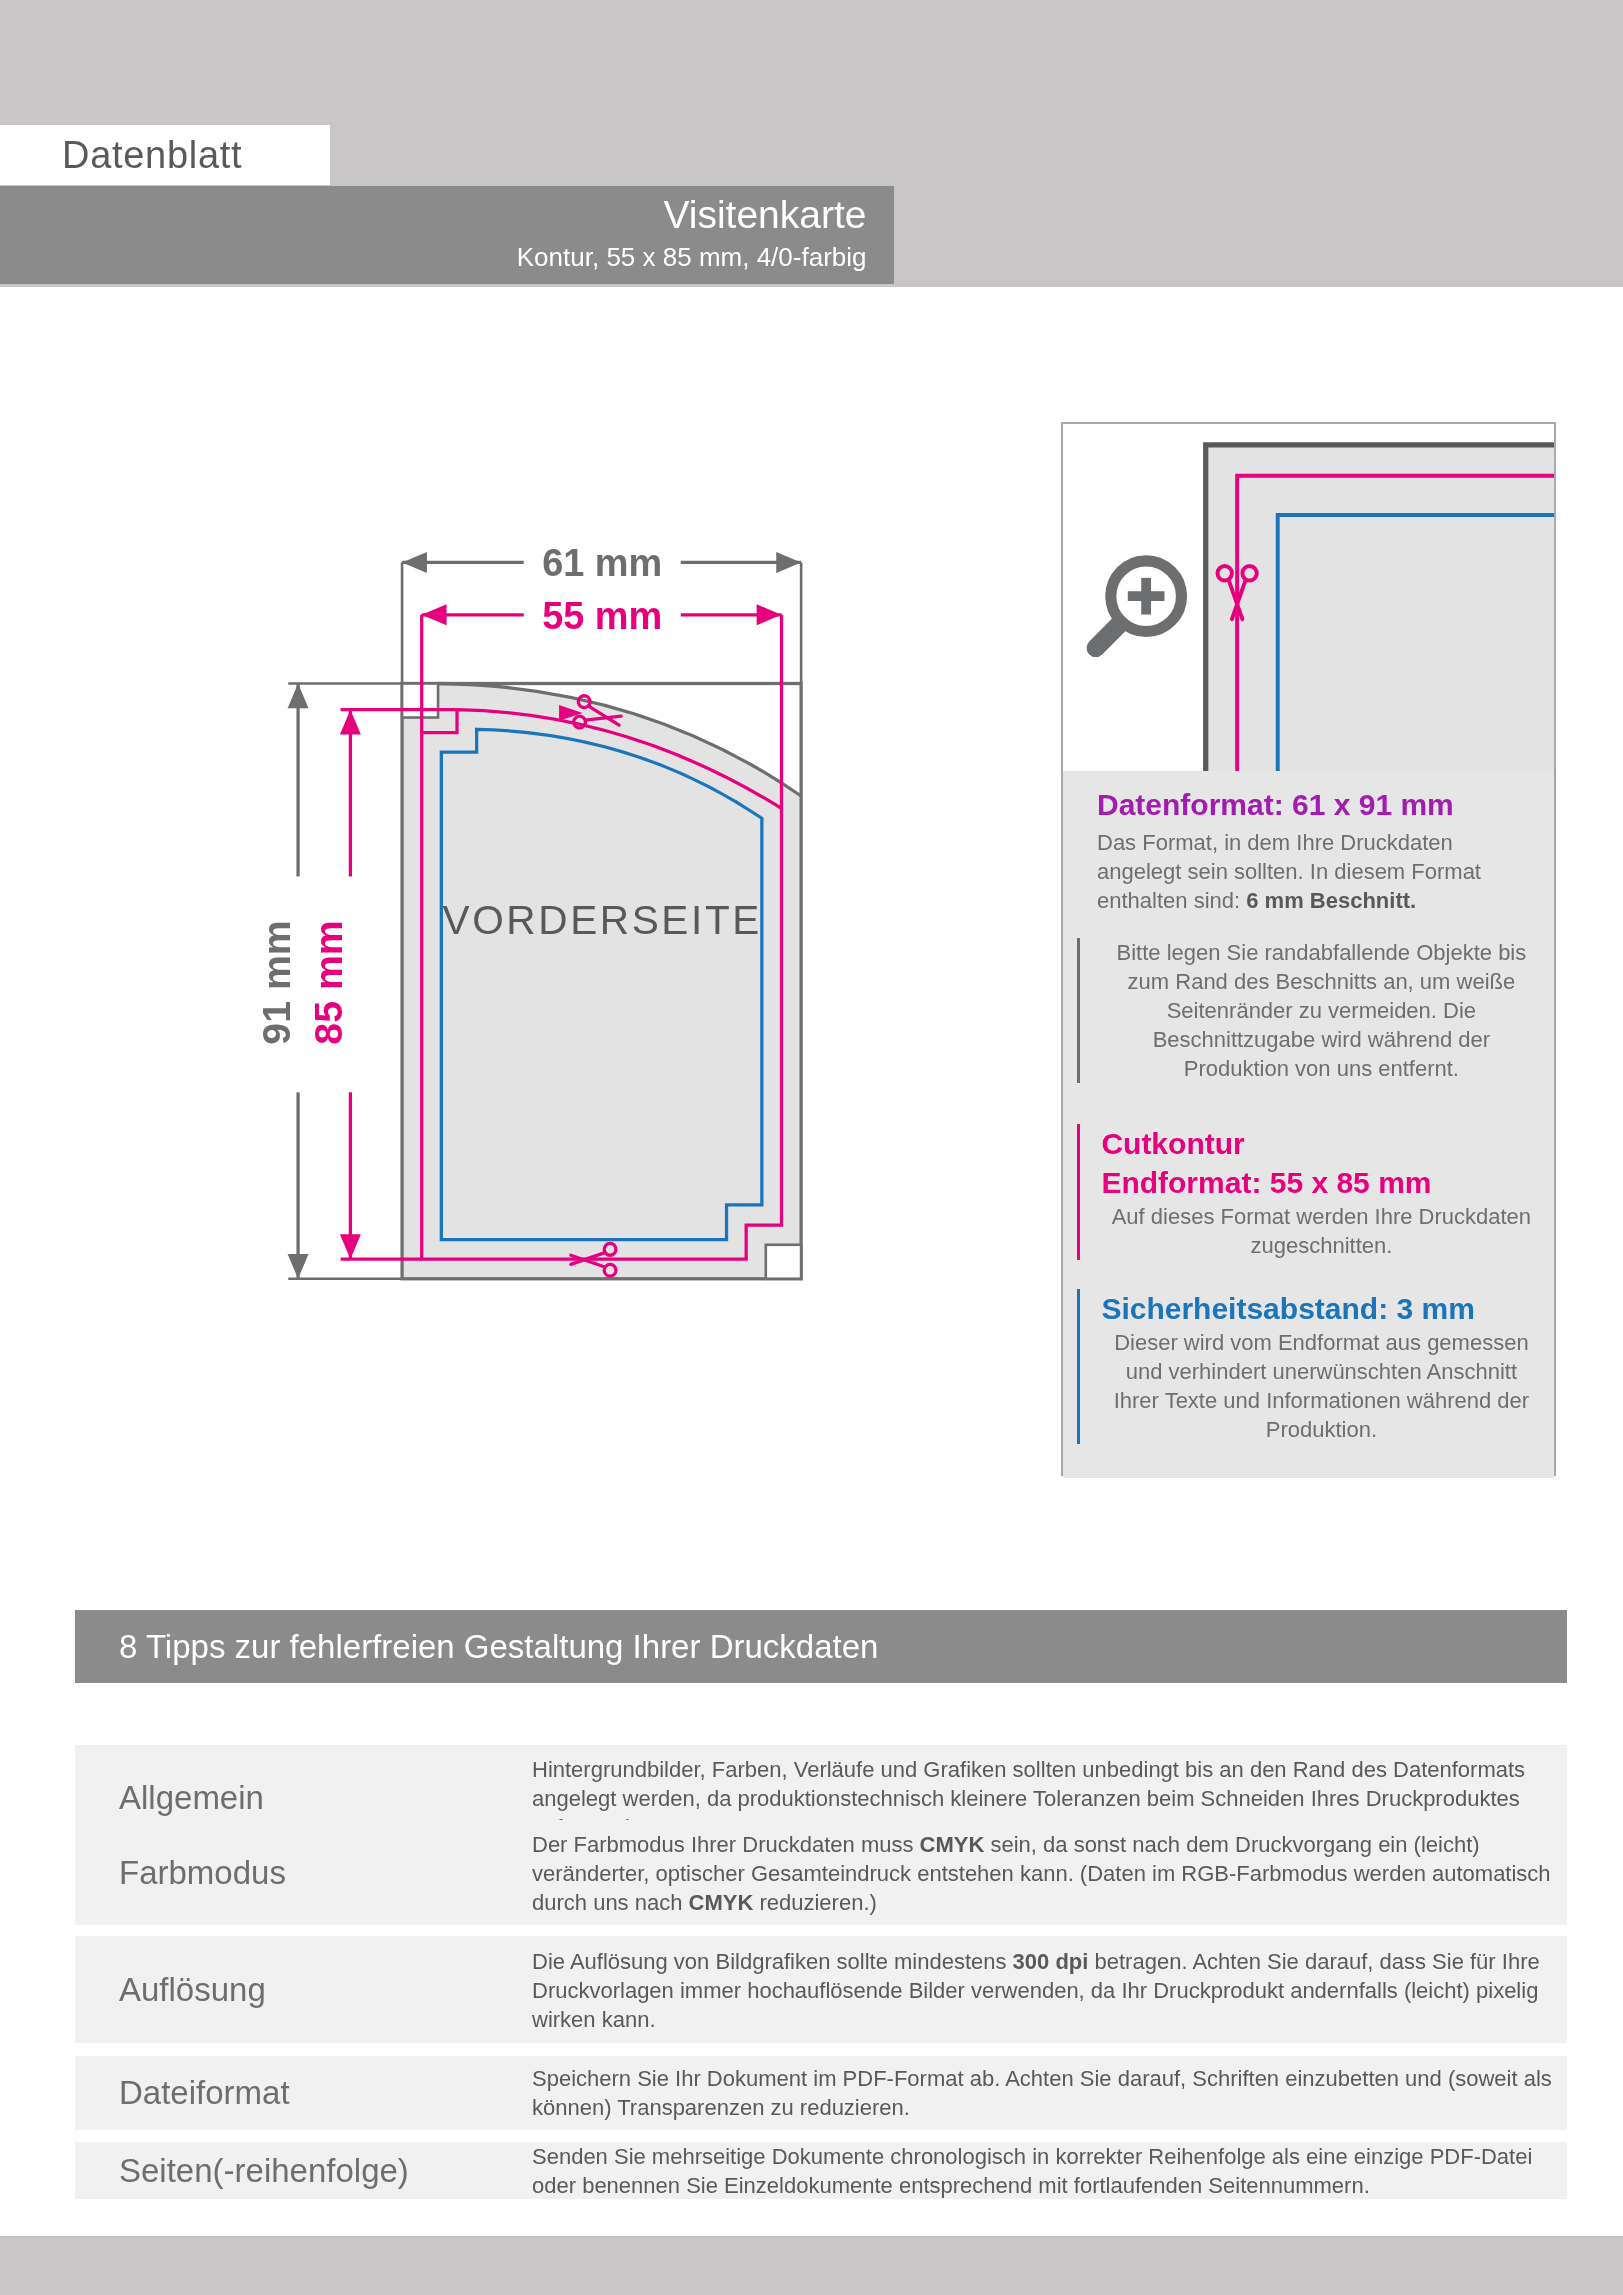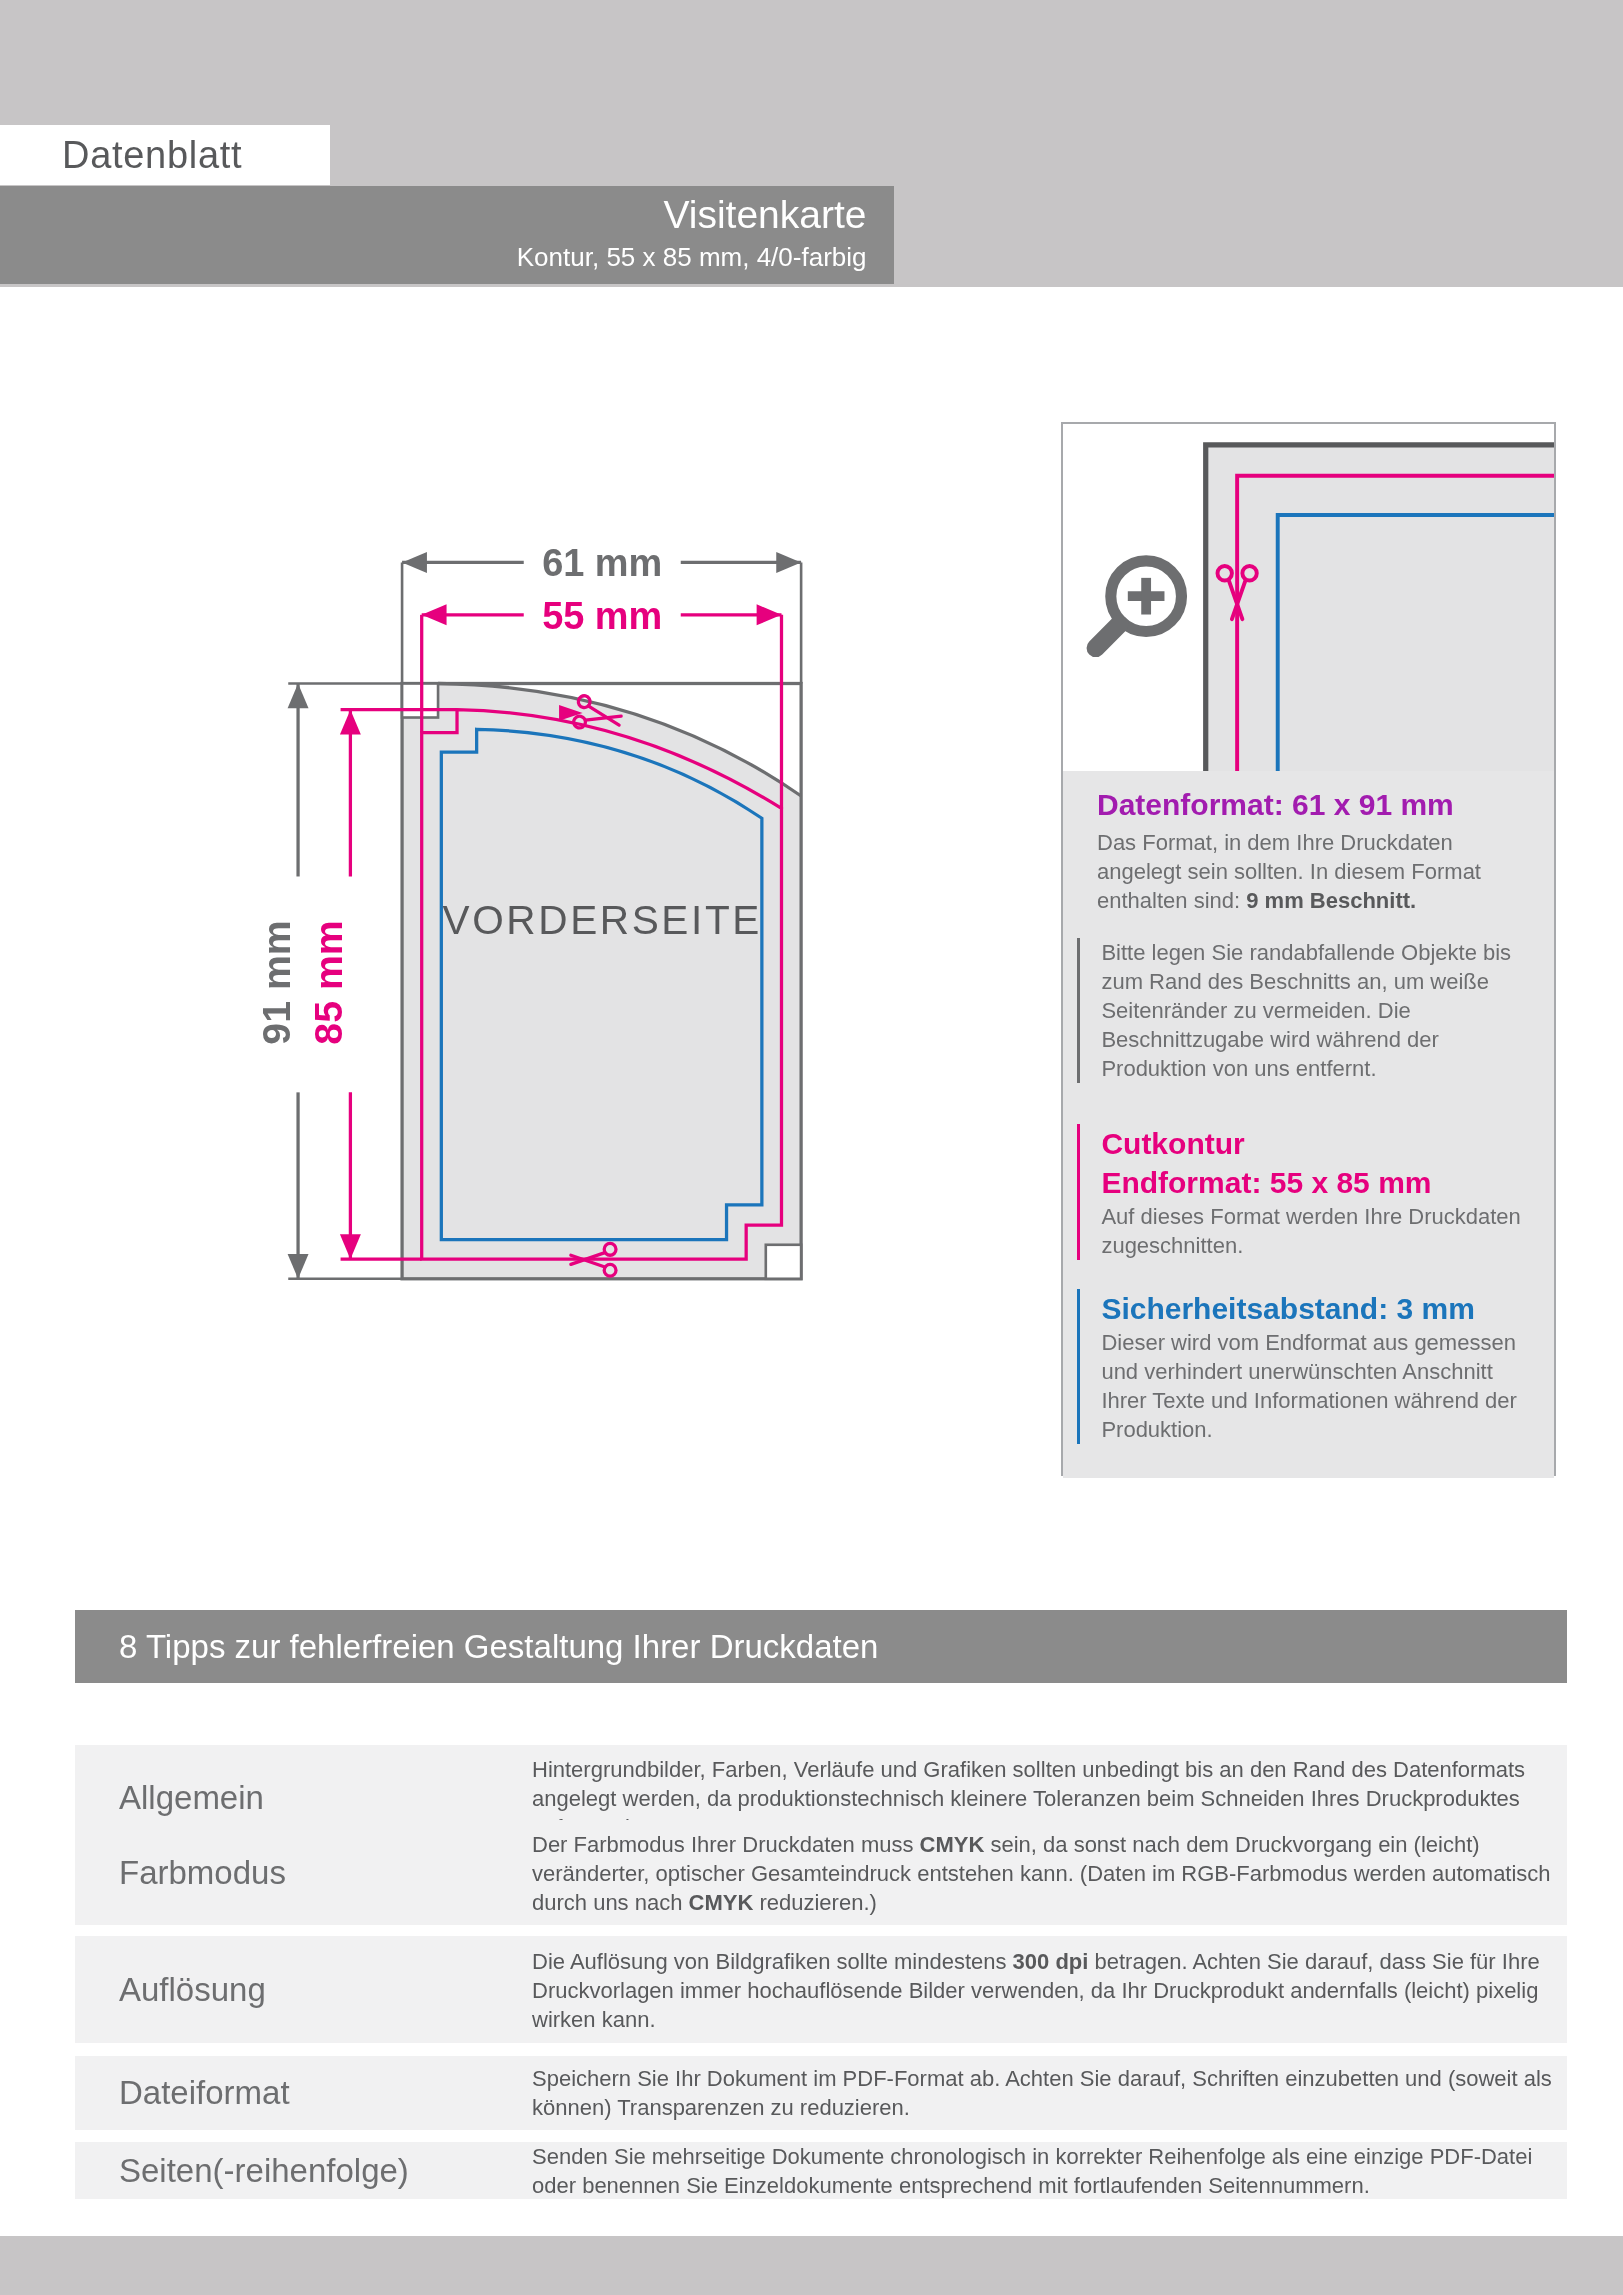--- a/index.html
+++ b/index.html
@@ -22,21 +22,21 @@
   .panel-gray{position:absolute;left:0;top:347px;width:491px;height:707px;background:#e6e6e7;}
   .pblock{position:absolute;left:34px;width:442px;}
   .pblock h3{margin:0;font-size:30px;line-height:39px;font-weight:bold;color:#a21caf;}
   .pblock h3.magenta{color:#e6007e;}
   .pblock h3.blue{color:#1b75bb;}
   .pblock p{margin:3.9px 0 0 0;font-size:22px;line-height:29px;color:#6d6e70;width:440px;}
   .pblock p b{font-weight:bold;color:#58595b;}
   .bar{border-left:3.9px solid #6d6e70;padding-left:21px;left:14.4px;width:458px;}
   .bar.magenta{border-left-color:#e6007e;}
   .bar.blue{border-left-color:#1b75bb;}
-  .bar p{margin-top:0;}
+  .bar p{margin-top:0;text-align:center;}
   .b1{top:14.4px;}
   .b2{top:167px;}
   .b3{top:353px;}
   .b4{top:518px;}
   .tips-header{left:75px;top:1610px;width:1492px;height:73px;background:#8b8b8b;
       color:#fff;font-size:33px;display:flex;align-items:center;}
   .tips-header span{padding-left:44px;}
   .tip-row{left:75px;width:1492px;background:#f1f1f2;}
   .tip-row .lbl{position:absolute;left:44px;top:50%;transform:translateY(-50%);
       font-size:33px;color:#6d6e70;white-space:nowrap;}
@@ -158,21 +158,21 @@
           <line x1="99" y1="263" x2="155" y2="263" stroke-width="15"></line>
           <line x1="127" y1="235" x2="127" y2="291" stroke-width="15"></line>
           <line x1="86" y1="306" x2="50" y2="342" stroke-width="28" stroke-linecap="round"></line>
         </g>
       </svg>
     </div>
 
     <div class="panel-gray">
       <div class="pblock b1">
         <h3>Datenformat: 61 x 91 mm</h3>
-        <p><span>Das Format, in dem Ihre Druckdaten angelegt sein sollten. In diesem Format enthalten sind: </span><b>9 mm Beschnitt.</b></p>
+        <p><span>Das Format, in dem Ihre Druckdaten angelegt sein sollten. In diesem Format enthalten sind: </span><b>6 mm Beschnitt.</b></p>
       </div>
       <div class="pblock bar b2">
         <p><span>Bitte legen Sie randabfallende Objekte bis zum Rand des Beschnitts an, um weiße Seitenränder zu vermeiden. Die Beschnittzugabe wird während der Produktion von uns entfernt.</span></p>
       </div>
       <div class="pblock bar magenta b3">
         <h3 class="magenta">Cutkontur</h3>
         <h3 class="magenta">Endformat: 55 x 85 mm</h3>
         <p><span>Auf dieses Format werden Ihre Druckdaten zugeschnitten.</span></p>
       </div>
       <div class="pblock bar blue b4">

